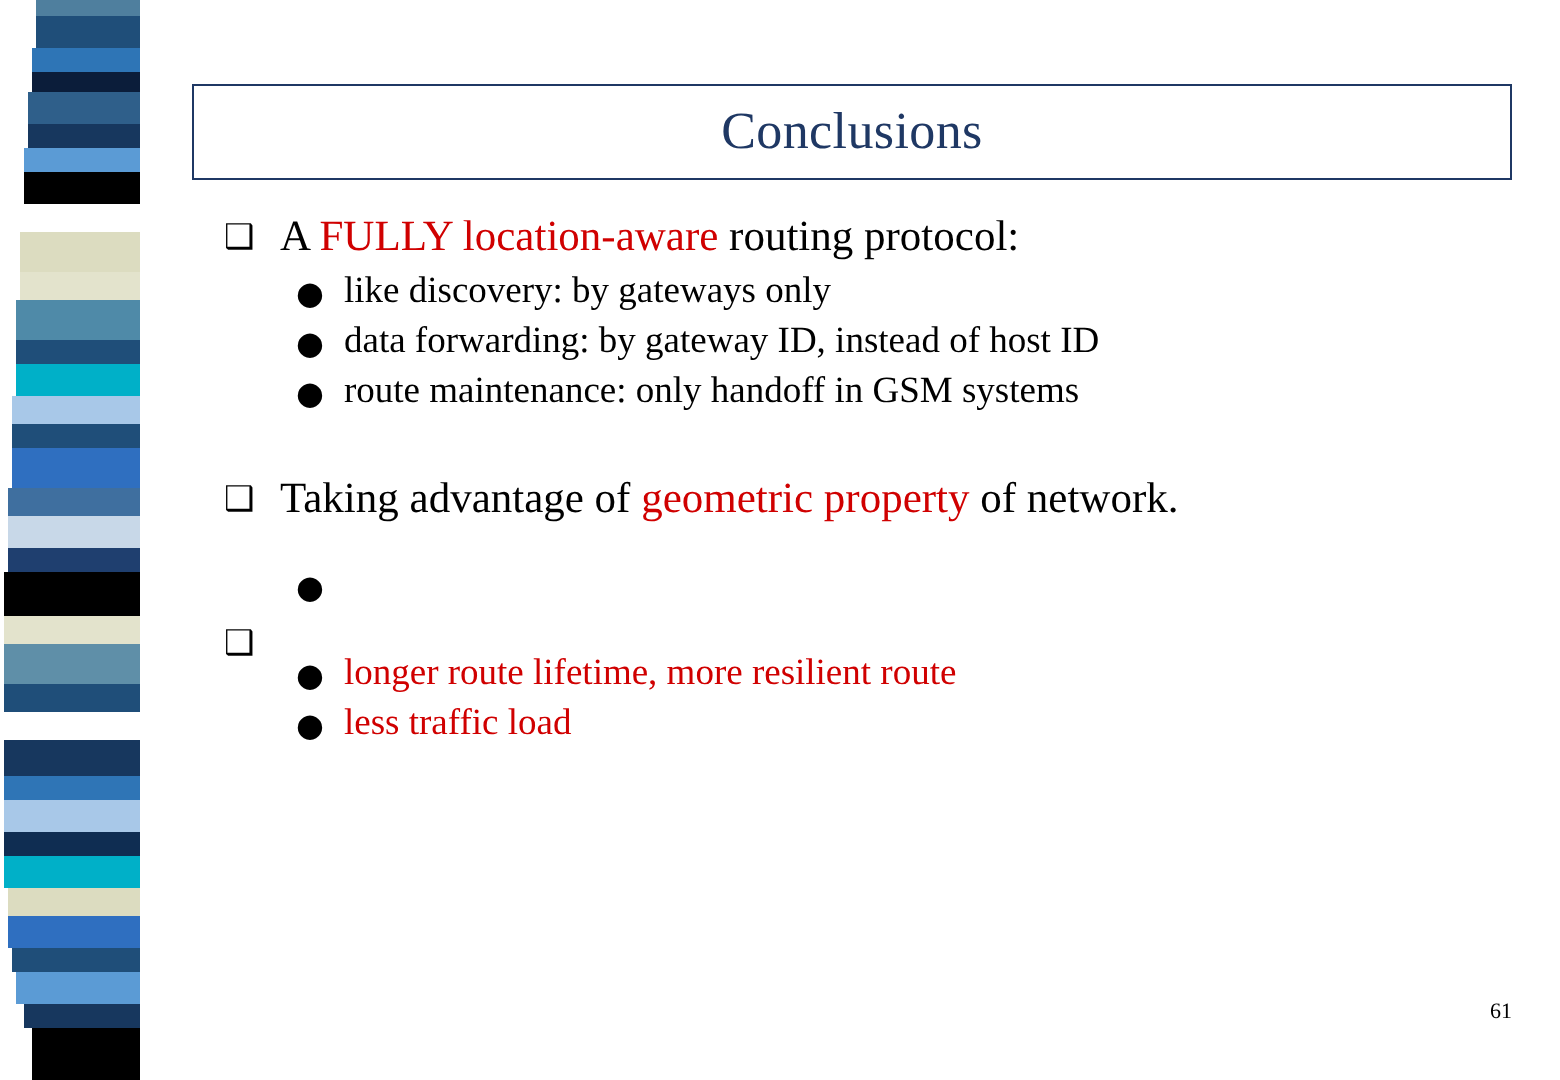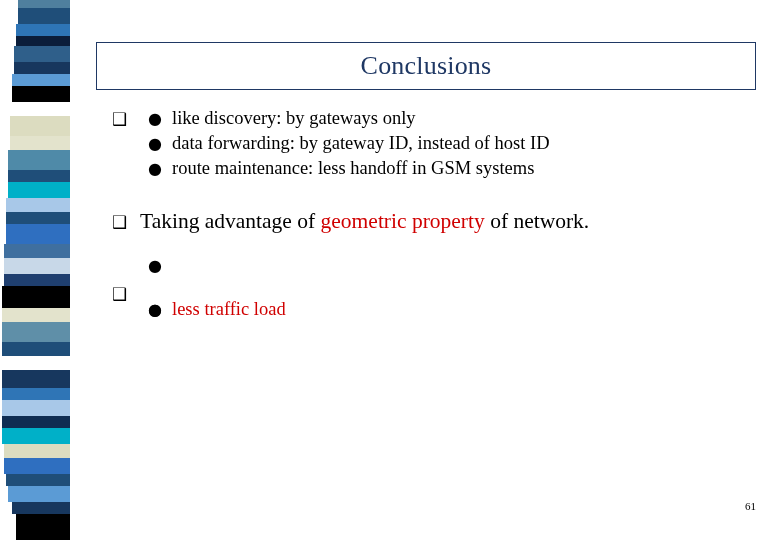--- a/index.html
+++ b/index.html
@@ -154,30 +154,30 @@
       <div class="stripe" style="top: 486px; height: 16px; left: 8px; width: 62px; background: rgb(91, 155, 213);"></div>
       <div class="stripe" style="top: 502px; height: 12px; left: 12px; width: 58px; background: rgb(23, 55, 94);"></div>
       <div class="stripe" style="top: 514px; height: 26px; left: 16px; width: 54px; background: rgb(0, 0, 0);"></div>
     </div>
 
   <div id="title-box">
     <div id="title-text">Conclusions</div>
   </div>
 
   <div id="content">
-      <div class="lvl1"><span class="marker">❑</span></div>
+      <div class="lvl1"><span class="marker">❑</span><span><span class="blk">A </span><span class="red" style="color: rgb(208, 0, 0);">FULLY location-aware</span><span class="blk"> routing protocol:</span></span></div>
       <div class="lvl2"><span class="marker">●</span><span><span class="blk">like discovery: by gateways only</span></span></div>
       <div class="lvl2"><span class="marker">●</span><span><span class="blk">data forwarding: by gateway ID, instead of host ID</span></span></div>
-      <div class="lvl2"><span class="marker">●</span><span><span class="blk">route maintenance: less handoff in GSM systems</span></span></div>
+      <div class="lvl2"><span class="marker">●</span><span><span class="blk">route maintenance: only handoff in GSM systems</span></span></div>
       <div class="gap-a"></div>
       <div class="lvl1"><span class="marker">❑</span><span><span class="blk">Taking advantage of </span><span class="red" style="color: rgb(208, 0, 0);">geometric property</span><span class="blk"> of network.</span></span></div>
       <div class="gap-b"></div>
       <div class="lvl2"><span class="marker">●</span></div>
       <div class="gap-c"></div>
       <div class="lvl1"><span class="marker">❑</span></div>
       <div class="gap-d"></div>
-      <div class="lvl2"><span class="marker">●</span></div>
+      <div class="lvl2"><span class="marker">●</span><span><span class="red" style="color: rgb(208, 0, 0);">longer route lifetime, more resilient route</span></span></div>
       <div class="lvl2"><span class="marker">●</span><span><span class="red" style="color: rgb(208, 0, 0); margin-top: 48px;">less traffic load</span></span></div>
     </div>
 
   <div id="page-number">61</div>
 
 </div>
 
 </body></html>

